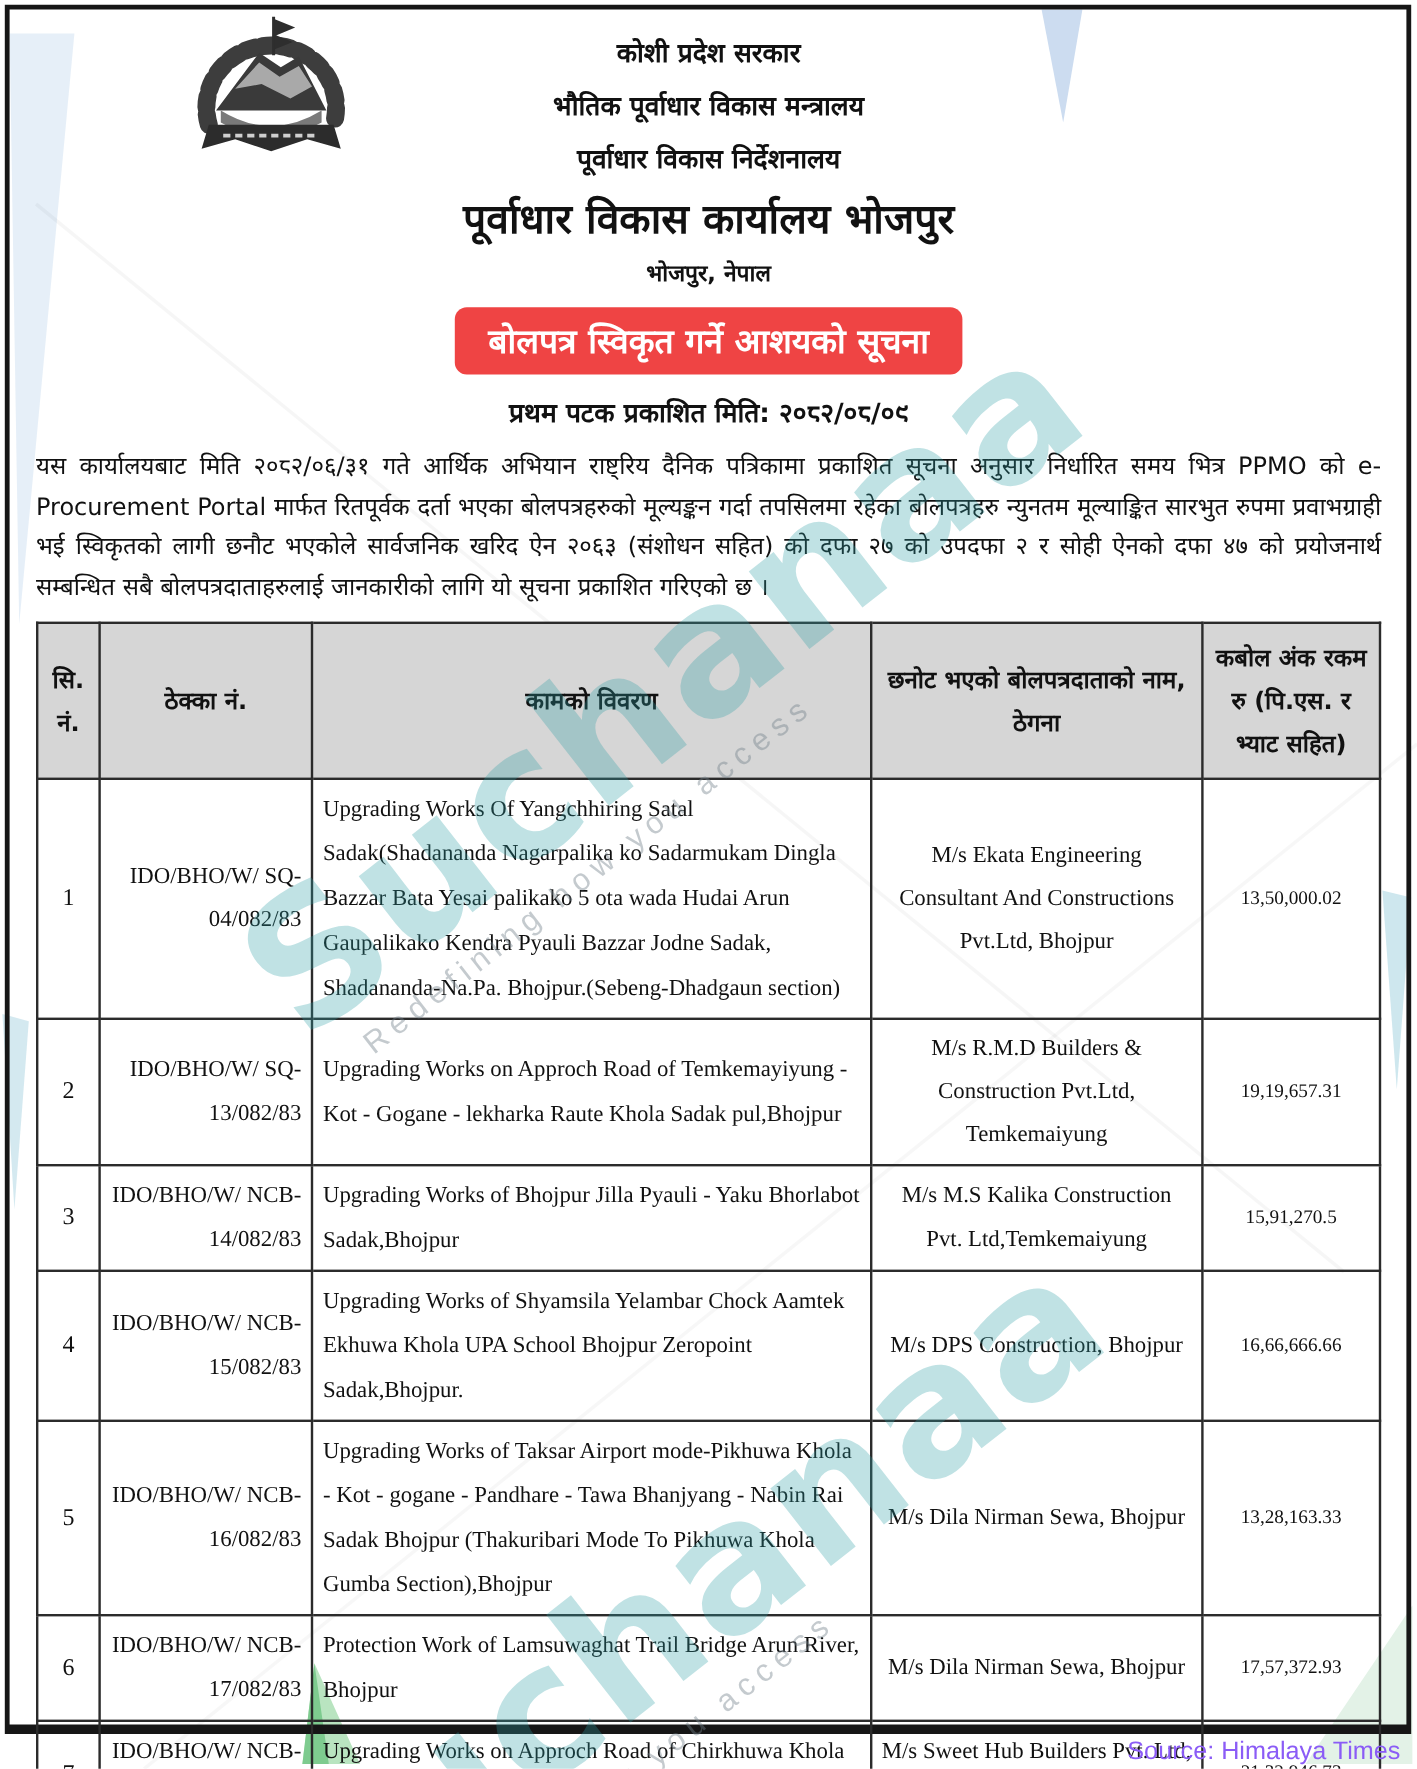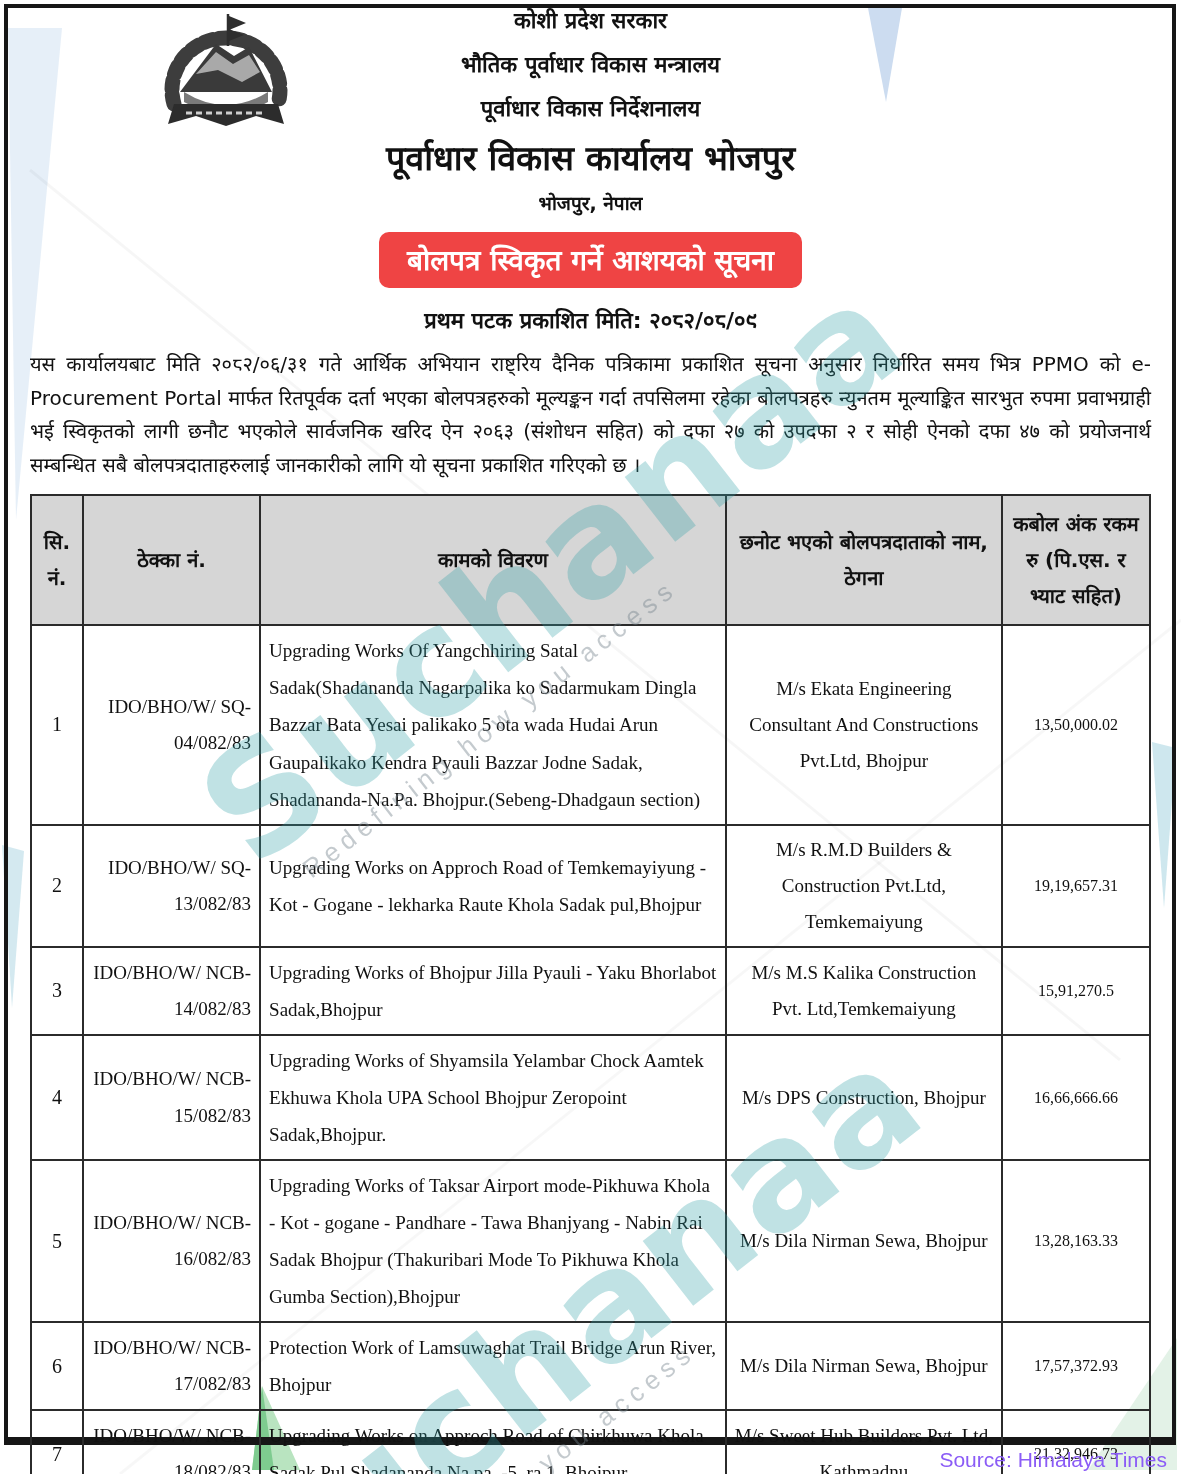--- a/index.html
+++ b/index.html
@@ -25,21 +25,21 @@
     font-family:"DejaVu Sans", sans-serif;font-weight:bold;
     font-size:150px;letter-spacing:2px;color:rgba(45,158,165,.30);
   }
   .wm .tag{
     font-family:"Liberation Sans", sans-serif;font-size:26px;letter-spacing:6px;
     color:rgba(115,128,138,.42);margin-top:6px;margin-left:40px;
   }
   
   .content{position:relative;z-index:2;}
   .emblem{position:absolute;left:148px;top:12px;width:156px;height:128px;}
-  .hdr{ text-align:center;padding-top:4px; }
+  .hdr{ text-align:center;padding-top:28px; }
   .hdr .l1,.hdr .l2,.hdr .l3{font-family:"DejaVu Sans", sans-serif;font-weight:bold;font-size:22px;margin-top:14px;}
   .hdr .l1{margin-top:0;}
   .hdr .l4{font-family:"DejaVu Sans", sans-serif;font-weight:bold;font-size:34px;margin-top:12px;}
   .hdr .l5{font-family:"DejaVu Sans", sans-serif;font-weight:bold;font-size:19px;margin-top:10px;}
   .notice-pill{
     display:inline-block;margin-top:16px;background:#ef4444;color:#fff;
     font-family:"DejaVu Sans", sans-serif;font-weight:bold;font-size:28px;
     padding:8px 28px 10px;border-radius:10px;
   }
   .pub-date{

